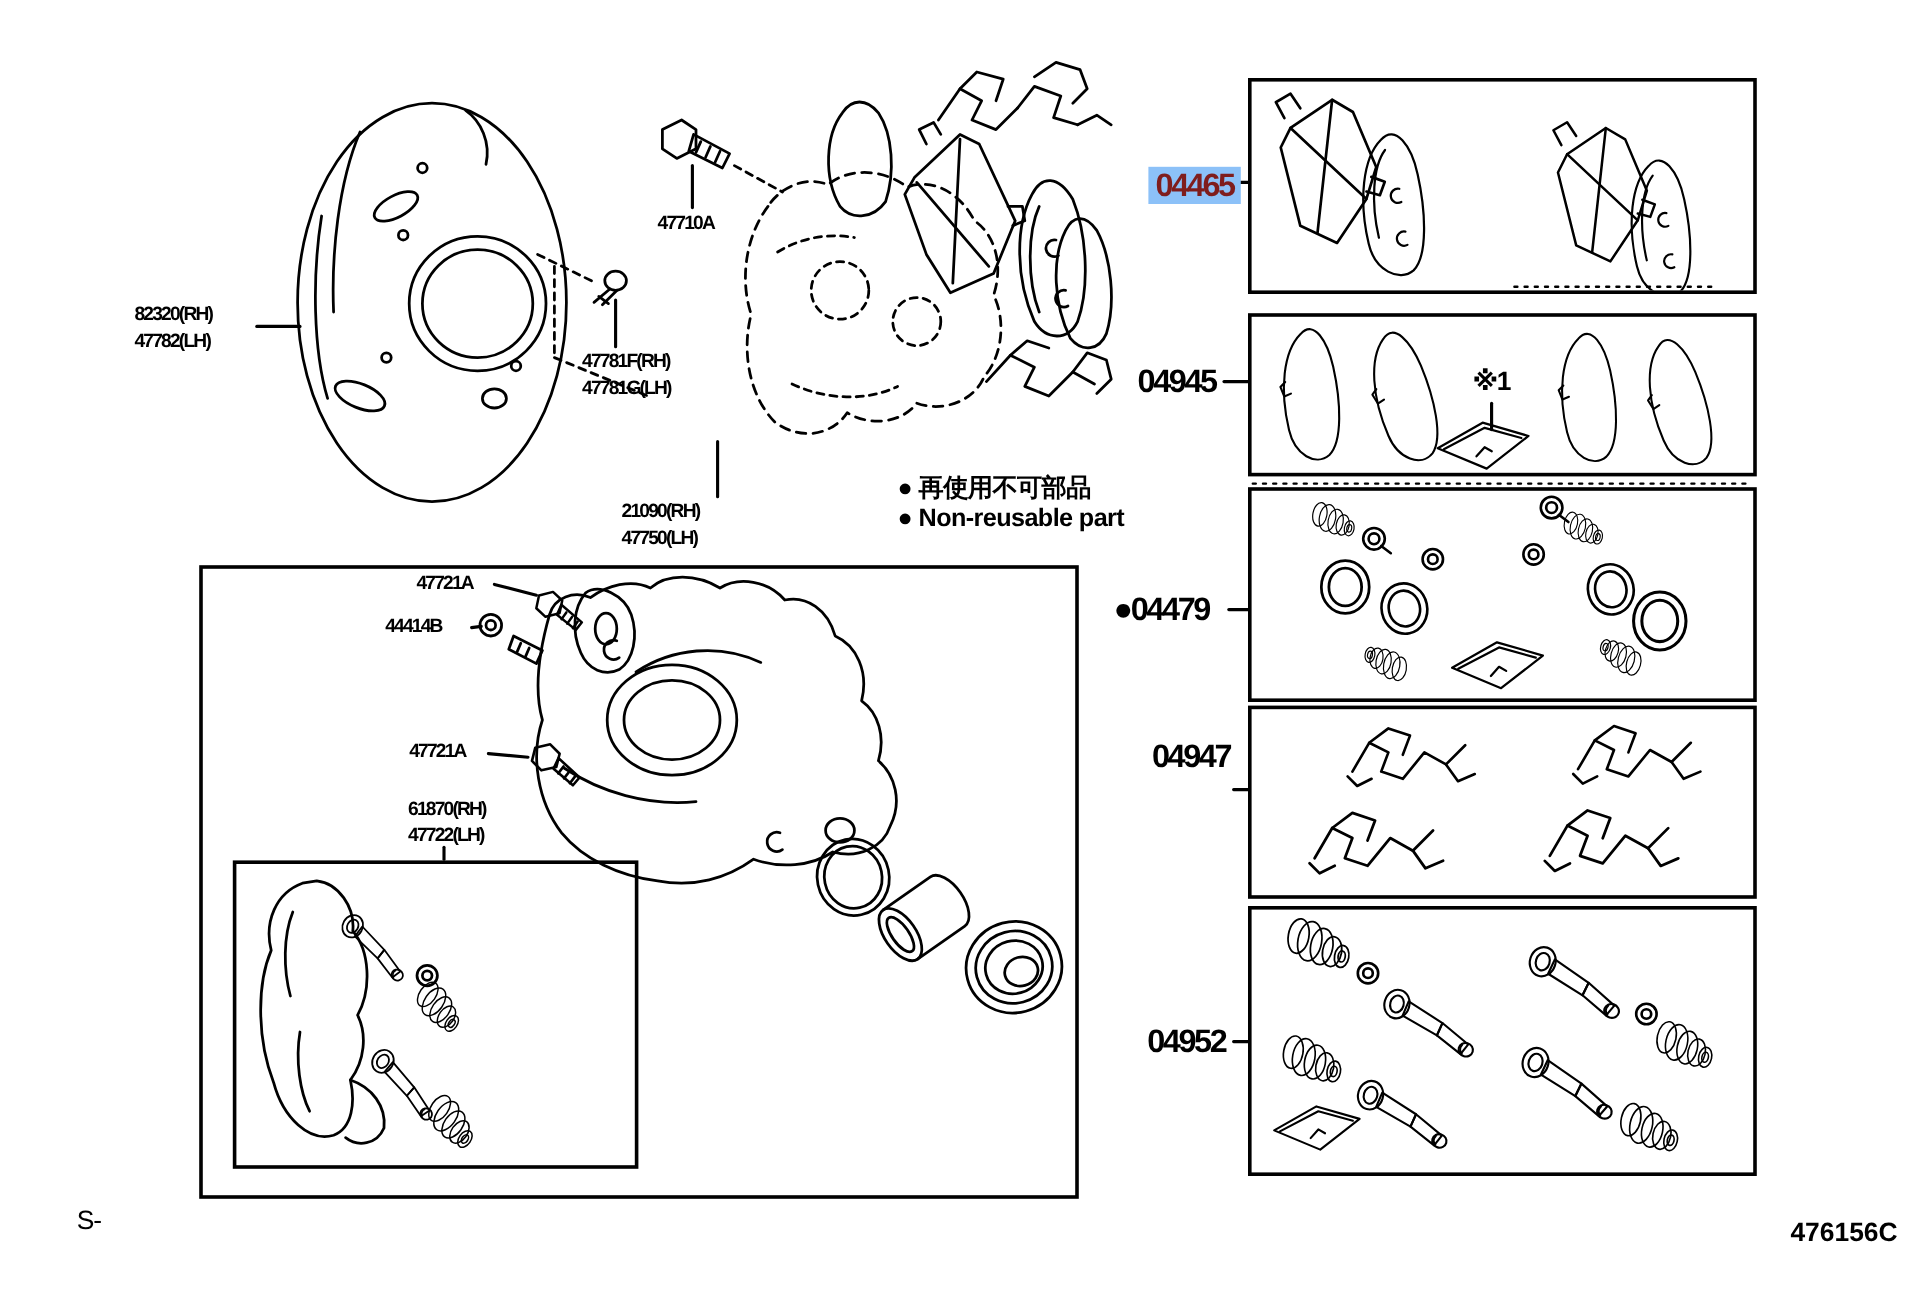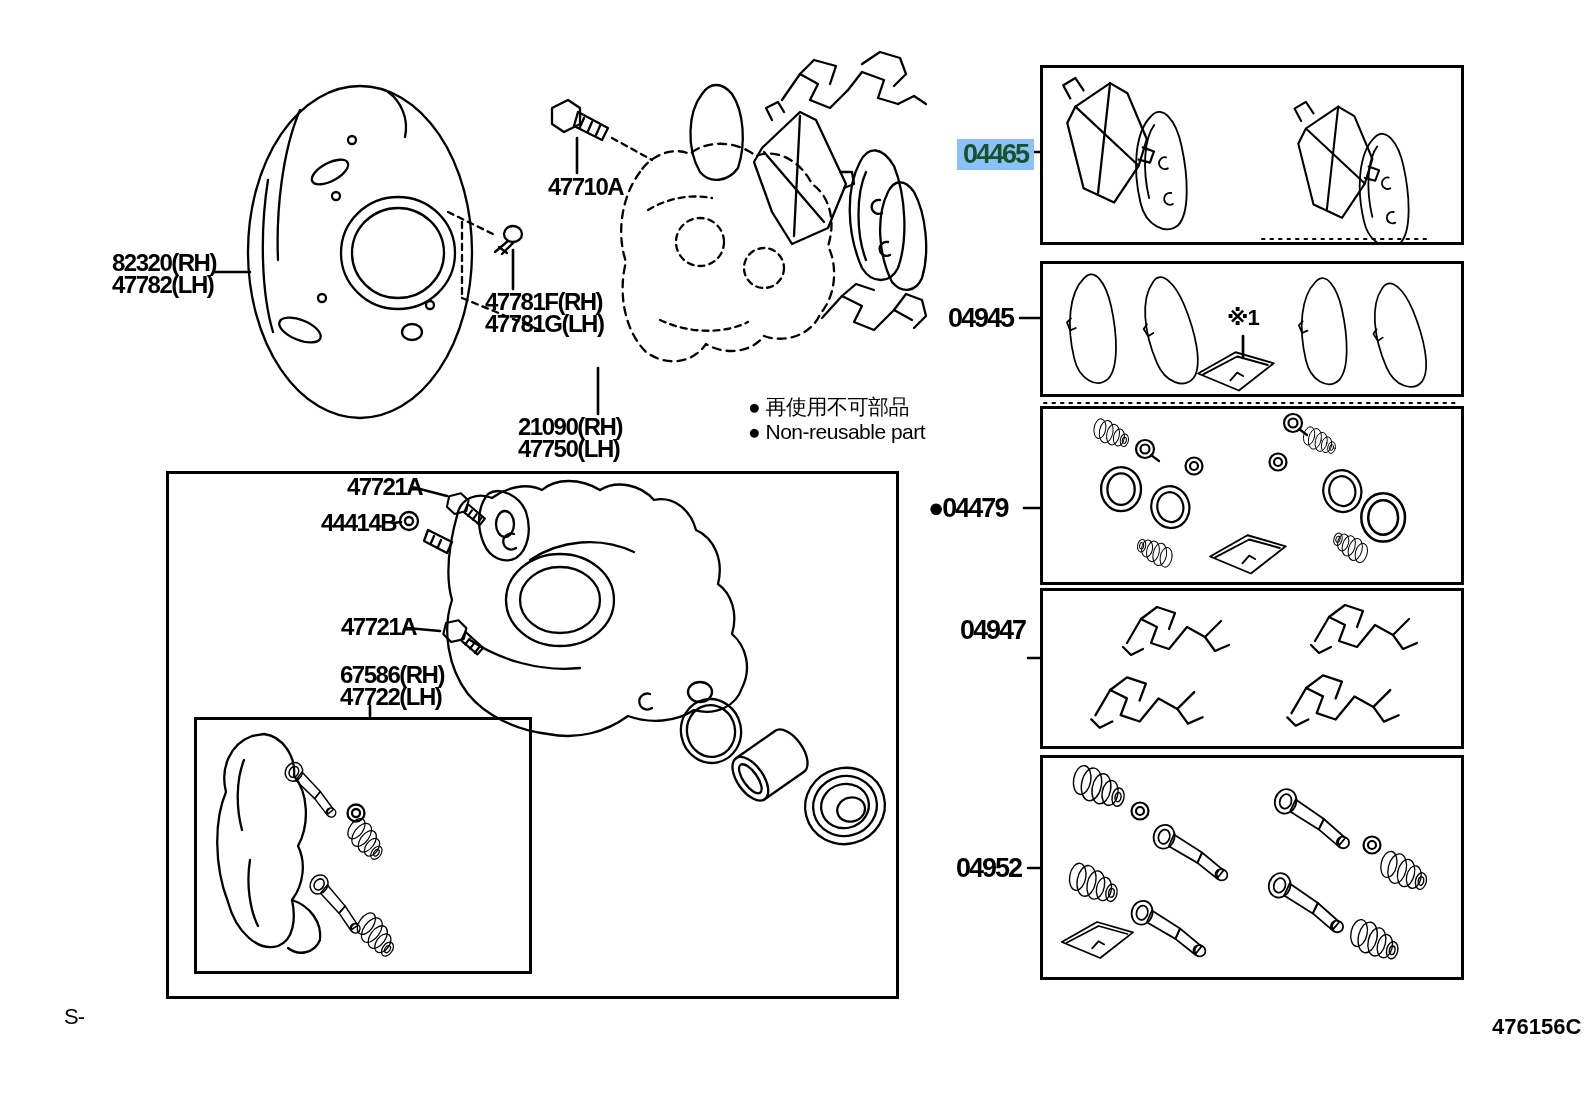--- a/index.html
+++ b/index.html
@@ -11,21 +11,21 @@
   svg.art .dash2{stroke-dasharray:6 5}
   svg.art .dots{stroke-dasharray:2.5 6;stroke-width:2}
   svg.art .conn{stroke-width:2.6}
   #art{position:absolute;left:0;top:0;z-index:1}
   
   .pbox{position:absolute;border:3px solid #000;box-sizing:border-box;background:transparent;z-index:2}
   .pbox svg{position:absolute;left:0;top:0;width:100%;height:100%}
   .pbox svg use{fill:none;stroke:#000;stroke-width:2.2;stroke-linecap:round;stroke-linejoin:round}
   .pbox svg path{fill:none;stroke:#000;stroke-width:2.2}
   
-  .lbl{position:absolute;font-weight:700;font-size:24px;letter-spacing:-1.5px;line-height:22px;
+  .lbl{position:absolute;font-weight:700;font-size:16px;letter-spacing:-1.5px;line-height:22px;
        white-space:nowrap;z-index:3}
   .lbl span{display:block}
   .kit{font-size:27px;letter-spacing:-2px;line-height:26px}
   .kit span{display:inline-block}
   .hl{background:#8cc1f8;color:#143a78;padding:2px 6px 3px 6px}
   .small{font-size:22px;letter-spacing:-1px}
   .legend{font-size:21px;letter-spacing:-.5px;line-height:25px}
   .pre{white-space:pre}
   #defs{position:absolute;width:0;height:0;overflow:hidden}
 </style>
@@ -332,31 +332,31 @@
 
   <div class="lbl" style="left:321px;top:512px">
     <span>44414B</span>
   </div>
 
   <div class="lbl" style="left:341px;top:616px">
     <span>47721A</span>
   </div>
 
   <div class="lbl" style="left:340px;top:664px">
-    <span>67586(RH)</span>
+    <span>61870(RH)</span>
     <span>47722(LH)</span>
   </div>
 
-  <div class="lbl legend" style="left:748px;top:394px;font-weight:400">
+  <div class="lbl legend" style="left:748px;top:394px;font-weight:700">
     <span>● 再使用不可部品</span>
     <span>● Non-reusable part</span>
   </div>
 
   <div class="lbl kit" style="left:957px;top:139px">
-    <span class="hl" style="background: rgb(140, 193, 248); color: #14532d;">04465</span>
+    <span class="hl" style="background: rgb(140, 193, 248); color: #7f1d1d;">04465</span>
   </div>
   <div class="lbl kit" style="left:948px;top:305px">
     <span>04945</span>
   </div>
   <div class="lbl kit" style="left:928px;top:495px">
     <span>●</span><span>04479</span>
   </div>
   <div class="lbl kit" style="left:960px;top:617px">
     <span>04947</span>
   </div>

